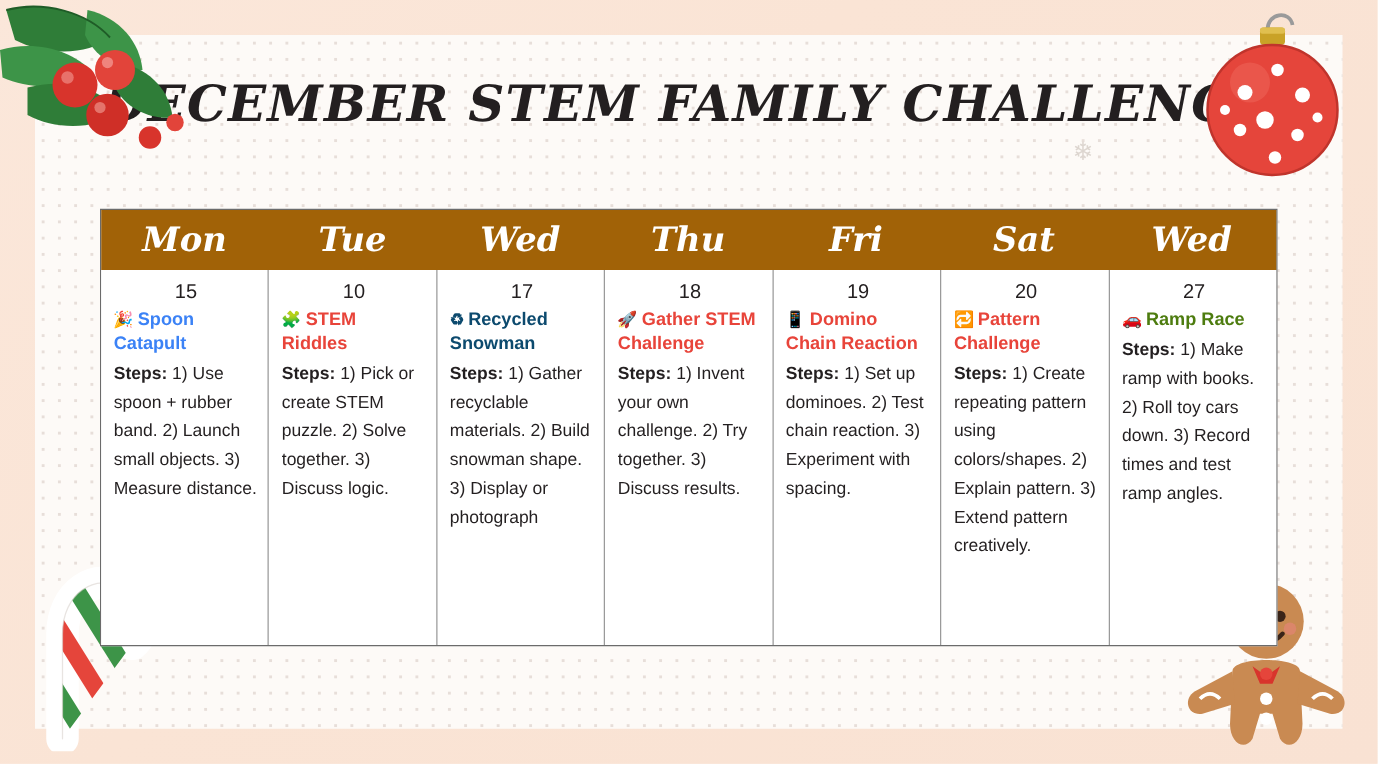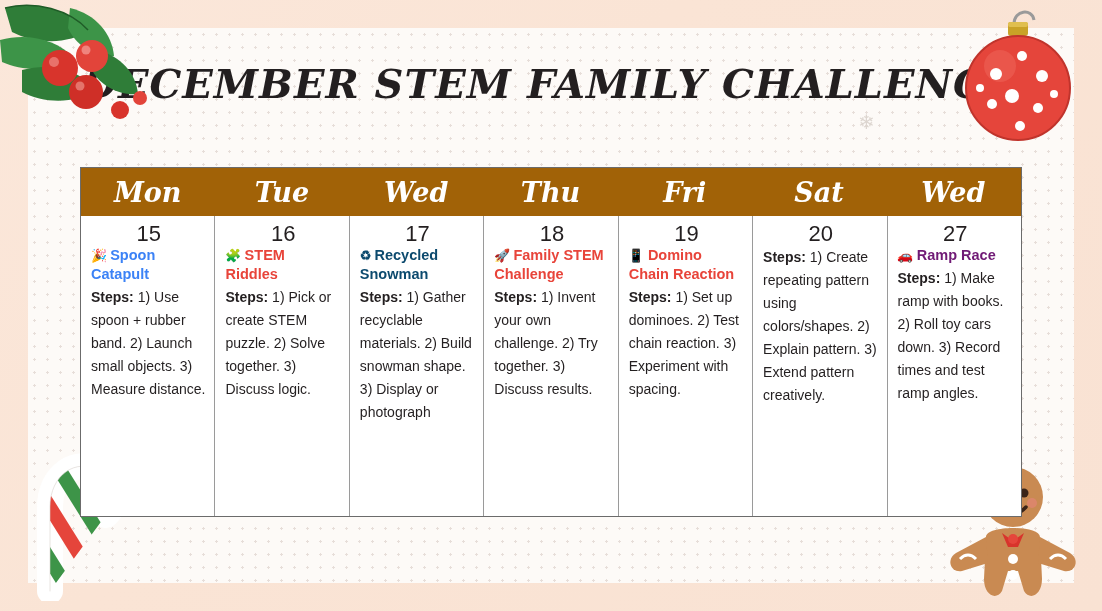--- a/index.html
+++ b/index.html
@@ -91,21 +91,21 @@
     flex: 1 1 0;
     border-right: 1px solid #9a9a9a;
     box-sizing: border-box;
     padding: 8px 8px 0 10px;
     overflow: hidden;
     position: relative;
   }
   .day-cell:last-child { border-right: none; }
   .day-num {
     text-align: center;
-    font-size: 22px;
+    font-size: 16px;
     color: #231f20;
     margin: 0 0 2px 0;
     line-height: 20px;
   }
   .act-title {
     font-size: 14.5px;
     font-weight: bold;
     line-height: 19px;
     margin-bottom: 2px;
   }
@@ -240,59 +240,62 @@
 
       <div class="day-cell">
         <div class="day-num">15</div>
         <div class="act-title" style="color:#3b82f6">
           <span class="act-icon">🎉</span><span>Spoon Catapult</span>
         </div>
         <div class="steps"><b>Steps:</b> <span>1) Use spoon + rubber band. 2) Launch small objects. 3) Measure distance.</span></div>
       </div>
 
       <div class="day-cell">
-        <div class="day-num">16</div>
+        <div class="day-num">10</div>
         <div class="act-title" style="color:#e8443a">
           <span class="act-icon">🧩</span><span>STEM Riddles</span>
         </div>
         <div class="steps"><b>Steps:</b> <span>1) Pick or create STEM puzzle. 2) Solve together. 3) Discuss logic.</span></div>
       </div>
 
       <div class="day-cell">
         <div class="day-num">17</div>
         <div class="act-title" style="color:#0c4a6e">
           <span class="act-icon">♻</span><span>Recycled Snowman</span>
         </div>
         <div class="steps"><b>Steps:</b> <span>1) Gather recyclable materials. 2) Build snowman shape. 3) Display or photograph</span></div>
       </div>
 
       <div class="day-cell">
         <div class="day-num">18</div>
         <div class="act-title" style="color:#e8443a">
-          <span class="act-icon">🚀</span><span>Family STEM Challenge</span>
+          <span class="act-icon">🚀</span><span>Gather STEM Challenge</span>
         </div>
         <div class="steps"><b>Steps:</b> <span>1) Invent your own challenge. 2) Try together. 3) Discuss results.</span></div>
       </div>
 
       <div class="day-cell">
         <div class="day-num">19</div>
         <div class="act-title" style="color:#e8443a">
           <span class="act-icon">📱</span><span>Domino Chain Reaction</span>
         </div>
         <div class="steps"><b>Steps:</b> <span>1) Set up dominoes. 2) Test chain reaction. 3) Experiment with spacing.</span></div>
       </div>
 
       <div class="day-cell">
         <div class="day-num">20</div>
+        <div class="act-title" style="color:#e8443a">
+          <span class="act-icon">🔁</span><span>Pattern Challenge</span>
+        </div>
         <div class="steps"><b>Steps:</b> <span>1) Create repeating pattern using colors/shapes. 2) Explain pattern. 3) Extend pattern creatively.</span></div>
       </div>
 
       <div class="day-cell">
         <div class="day-num">27</div>
-        <div class="act-title" style="color:#701a75">
+        <div class="act-title" style="color:#4d7c0f">
           <span class="act-icon">🚗</span><span>Ramp Race</span>
         </div>
         <div class="steps"><b>Steps:</b> <span>1) Make ramp with books. 2) Roll toy cars down. 3) Record times and test ramp angles.</span></div>
       </div>
 
     </div>
   </div>
 
 </div>
 

